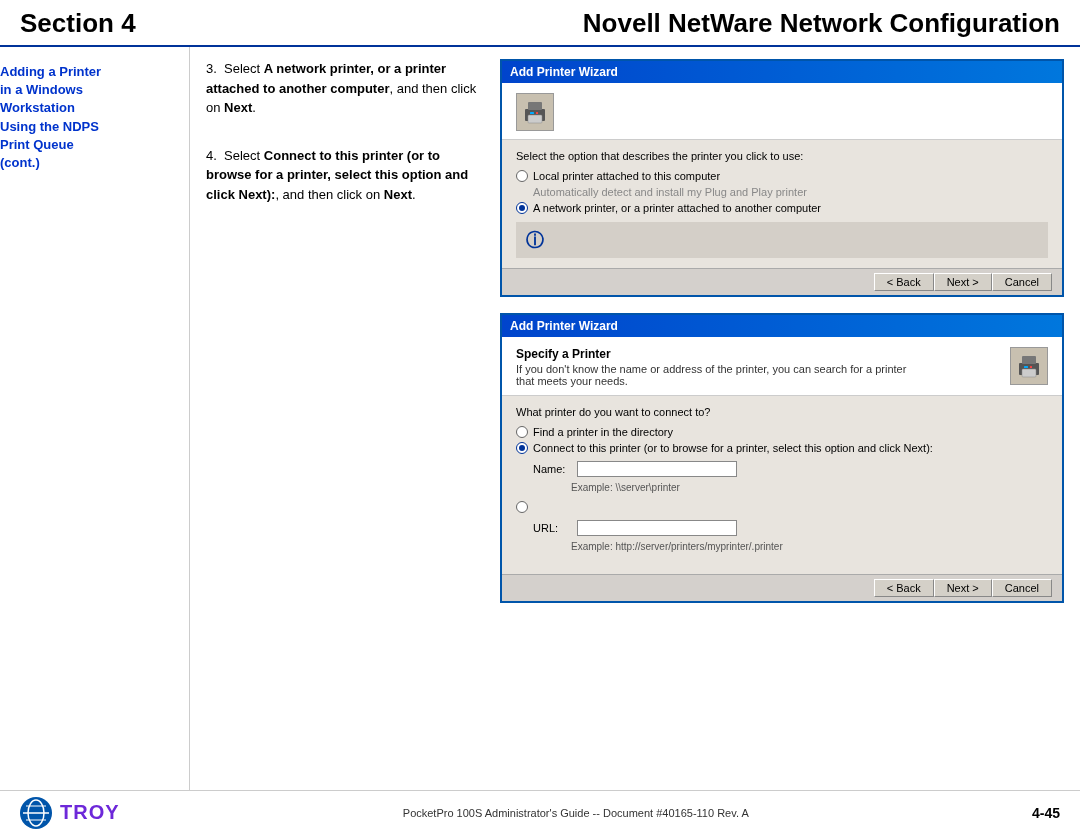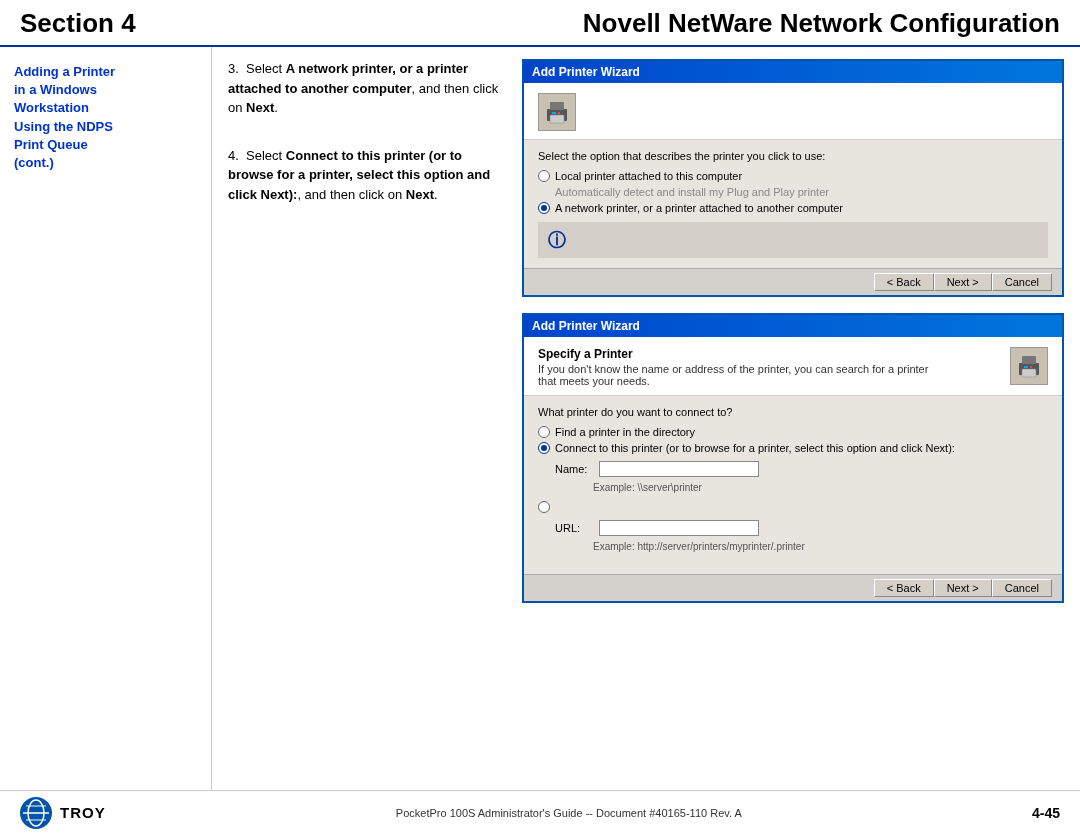--- a/index.html
+++ b/index.html
@@ -37,22 +37,22 @@
 
     
     .main-content {
       display: flex;
       flex: 1;
       overflow: hidden;
     }
 
     
     .sidebar {
-      width: 212px;
-      padding: 16px 14px;
+      width: 190px;
+      padding: 16px 0;
       border-right: 1px solid #ccc;
       flex-shrink: 0;
     }
     .sidebar-title {
       font-size: 13px;
       font-weight: bold;
       color: #0033cc;
       line-height: 1.4;
     }
 
@@ -282,23 +282,23 @@
       border-radius: 50%;
       background: #0055aa;
       display: flex;
       align-items: center;
       justify-content: center;
       color: #fff;
       font-size: 9px;
       font-weight: bold;
     }
     .troy-text {
-      font-size: 15px;
-      font-weight: bold;
-      color: #000000;
+      font-size: 20px;
+      font-weight: bold;
+      color: #6d28d9;
       letter-spacing: 1px;
     }
     .footer-doc {
       flex: 1;
       text-align: center;
       font-size: 11px;
       color: #333;
     }
     .footer-page {
       font-size: 14px;

